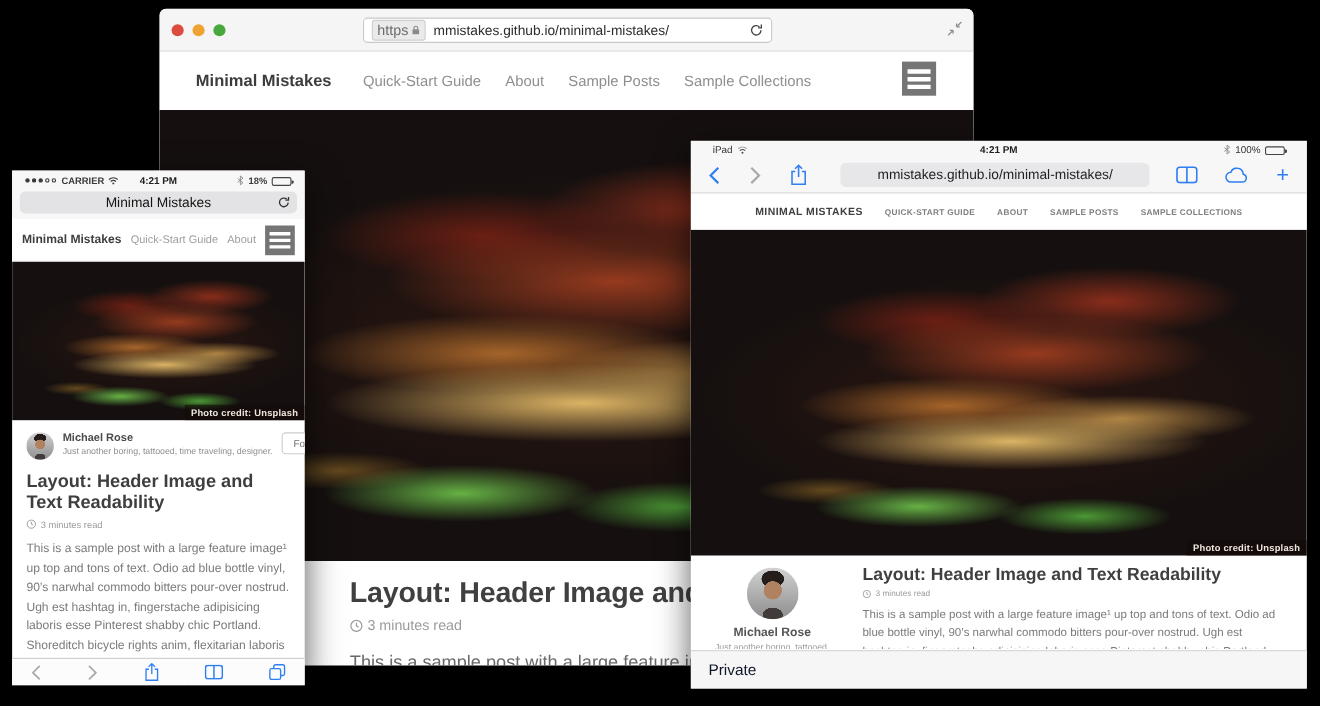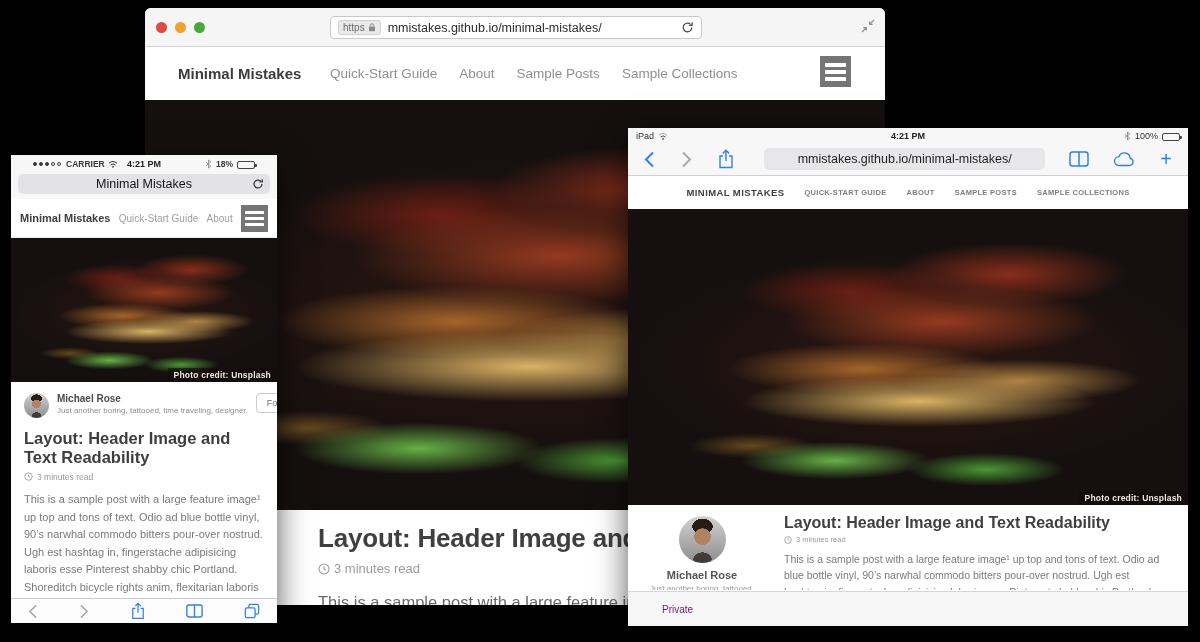--- a/index.html
+++ b/index.html
@@ -41,41 +41,41 @@
   
   .desktop { position:absolute; left:145px; top:8px; width:740px; height:597px; background:#fff; z-index:1;
              border-radius:6px 6px 2px 2px; overflow:hidden; box-shadow:0 8px 30px rgba(0,0,0,.6); }
   .d-chrome { position:relative; height:39px; background:#f6f5f5; border-bottom:1px solid #d4d4d4; }
   .traffic { position:absolute; left:11px; top:14px; display:flex; gap:8px; }
   .tl { width:11px; height:11px; border-radius:50%; }
   .tl.red{ background:#dd4a3f; } .tl.yellow{ background:#f0a231; } .tl.green{ background:#47a83c; }
   .urlfield { position:absolute; left:185px; top:8px; width:372px; height:23px; background:#fff;
               border:1px solid #c9c9c9; border-radius:4px; display:flex; align-items:center; padding:0 7px; gap:7px; }
   .https-badge { display:flex; align-items:center; gap:3px; background:#eaeaea; border:1px solid #cfcfcf;
-                 border-radius:3px; font-size:10px; color:#6b6b6b; padding:1px 4px; }
+                 border-radius:3px; font-size:13px; color:#6b6b6b; padding:1px 4px; }
   .urltext { flex:1; font-size:12.5px; color:#2c2c2c; white-space:nowrap; overflow:hidden; }
   .d-expand { position:absolute; right:10px; top:11px; }
   .d-nav { position:relative; height:53px; background:#fff; }
   .d-brand { position:absolute; left:33px; top:18px; font-size:15px; font-weight:bold; color:#3c3c3c; }
   .d-links { position:absolute; left:185px; top:19px; display:flex; gap:22px; font-size:13.5px; color:#8f8f8f; white-space:nowrap; }
   .hamb { display:flex; flex-direction:column; justify-content:center; gap:3px; background:#757575; border:none; cursor:pointer; }
   .hamb i { display:block; background:#fff; border-radius:.5px; }
   .d-hamb { position:absolute; right:34px; top:9px; width:31px; height:31px; padding:0 5px; }
   .d-hamb i { height:4px; }
   .d-photo { height:410px; }
   .d-content { position:relative; padding:13px 0 0 173px; }
   .d-title { font-size:26px; font-weight:bold; color:#404040; white-space:nowrap; letter-spacing:-.2px; }
   .meta { display:flex; align-items:center; gap:4px; color:#9b9b9b; }
   .d-meta { margin-top:7px; font-size:13px; }
   .d-body { margin-top:13px; width:490px; font-size:16.5px; line-height:1.62; color:#696969; }
 
   
   .ipad { position:absolute; left:628px; top:128px; width:560px; height:498px; background:#fff; z-index:2;
           overflow:hidden; box-shadow:0 8px 30px rgba(0,0,0,.65); }
-  .t-status { position:relative; height:15px; background:#f7f7f7; display:flex; align-items:center; padding:0 8px; gap:4px;
+  .t-status { position:relative; height:15px; background:#f7f7f7; display:flex; align-items:center; padding:0 20px; gap:4px;
               font-size:9px; color:#333; }
   .t-time { position:absolute; left:0; right:0; text-align:center; font-weight:bold; font-size:9px; color:#222; }
   .status-right { margin-left:auto; display:flex; align-items:flex-end; gap:4px; z-index:1; }
   .batt { position:relative; width:18px; height:8px; border:1px solid #454545; border-radius:2px; padding:1px; }
   .batt::after { content:""; position:absolute; right:-3px; top:2px; width:2px; height:3px; background:#454545; border-radius:0 1px 1px 0; }
   .batt .fill { height:100%; background:#1c1c1c; border-radius:1px; }
   .t-toolbar { height:33px; background:#f7f7f7; border-bottom:1px solid #cfcfcf; display:flex; align-items:center; padding:0 16px; }
   .t-toolbar > * { flex:none; }
   .tb-gap { width:26px; }
   .t-field { flex:1 1 auto; height:22px; margin:0 24px 0 30px; background:#e7e7e9; border-radius:5px;
@@ -89,26 +89,26 @@
   .t-content { display:flex; height:85px; overflow:hidden; }
   .t-author { width:148px; text-align:center; padding-top:11px; }
   .t-avatar { width:47px; height:47px; margin:0 auto; }
   .t-name { margin-top:6px; font-size:11px; font-weight:bold; color:#555; }
   .t-bio { margin-top:3px; font-size:8px; color:#9a9a9a; padding:0 18px; }
   .t-main { flex:1; padding:9px 28px 0 8px; }
   .t-title { font-size:16px; font-weight:bold; color:#3f3f3f; }
   .t-meta { margin-top:3px; font-size:7.5px; }
   .t-body { margin-top:7px; font-size:10.5px; line-height:1.55; color:#7b7b7b; }
   .t-private { position:absolute; left:0; right:0; bottom:0; height:35px; background:#f6f6f6; border-top:1px solid #d6d6d6;
-               display:flex; align-items:center; padding:0 34px; font-size:10px; color:#701a75; }
+               display:flex; align-items:center; padding:0 16px; font-size:14px; color:#0f172a; }
 
   
   .iphone { position:absolute; left:11px; top:155px; width:266px; height:468px; background:#fff; z-index:3;
             overflow:hidden; box-shadow:0 8px 30px rgba(0,0,0,.65); }
-  .p-status { position:relative; height:17px; background:#f7f7f7; display:flex; align-items:center; padding:0 22px; gap:3px;
+  .p-status { position:relative; height:17px; background:#f7f7f7; display:flex; align-items:center; padding:0 12px; gap:3px;
               font-size:8.5px; font-weight:bold; color:#3a3a3a; }
   .dots { display:flex; gap:2px; align-items:center; margin-right:2px; }
   .dot { width:4px; height:4px; border-radius:50%; border:1px solid #3a3a3a; }
   .dot.on { background:#3a3a3a; }
   .p-time { position:absolute; left:0; right:0; text-align:center; font-size:9px; font-weight:bold; color:#222; }
   .p-urlrow { height:27px; background:#f7f7f7; padding:2px 7px 5px; }
   .p-field { position:relative; height:20px; background:#e3e3e5; border-radius:5px; display:flex; align-items:center;
              justify-content:center; font-size:12.5px; color:#141414; }
   .p-refresh { position:absolute; right:6px; top:4px; }
   .p-nav { height:39px; background:#fff; border-bottom:1px solid #ececec; display:flex; align-items:center;

